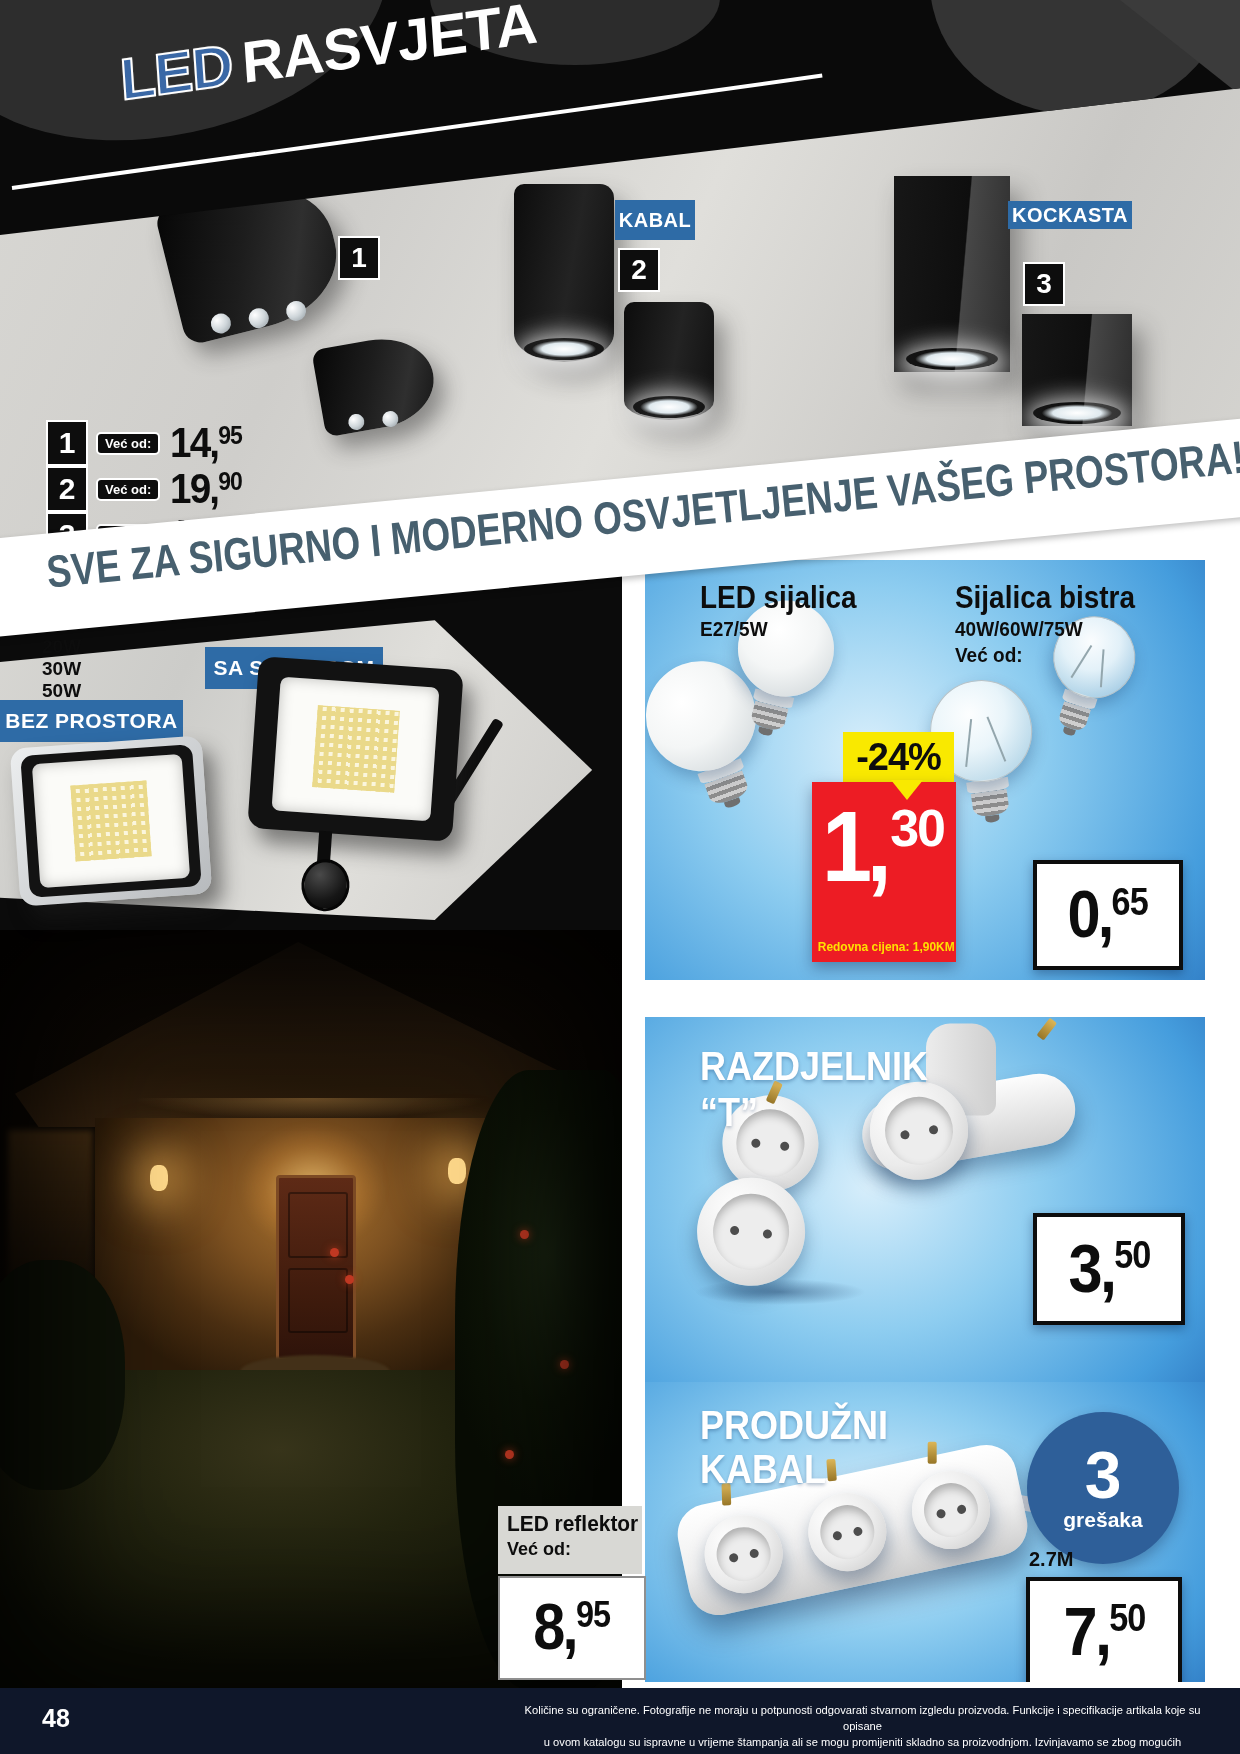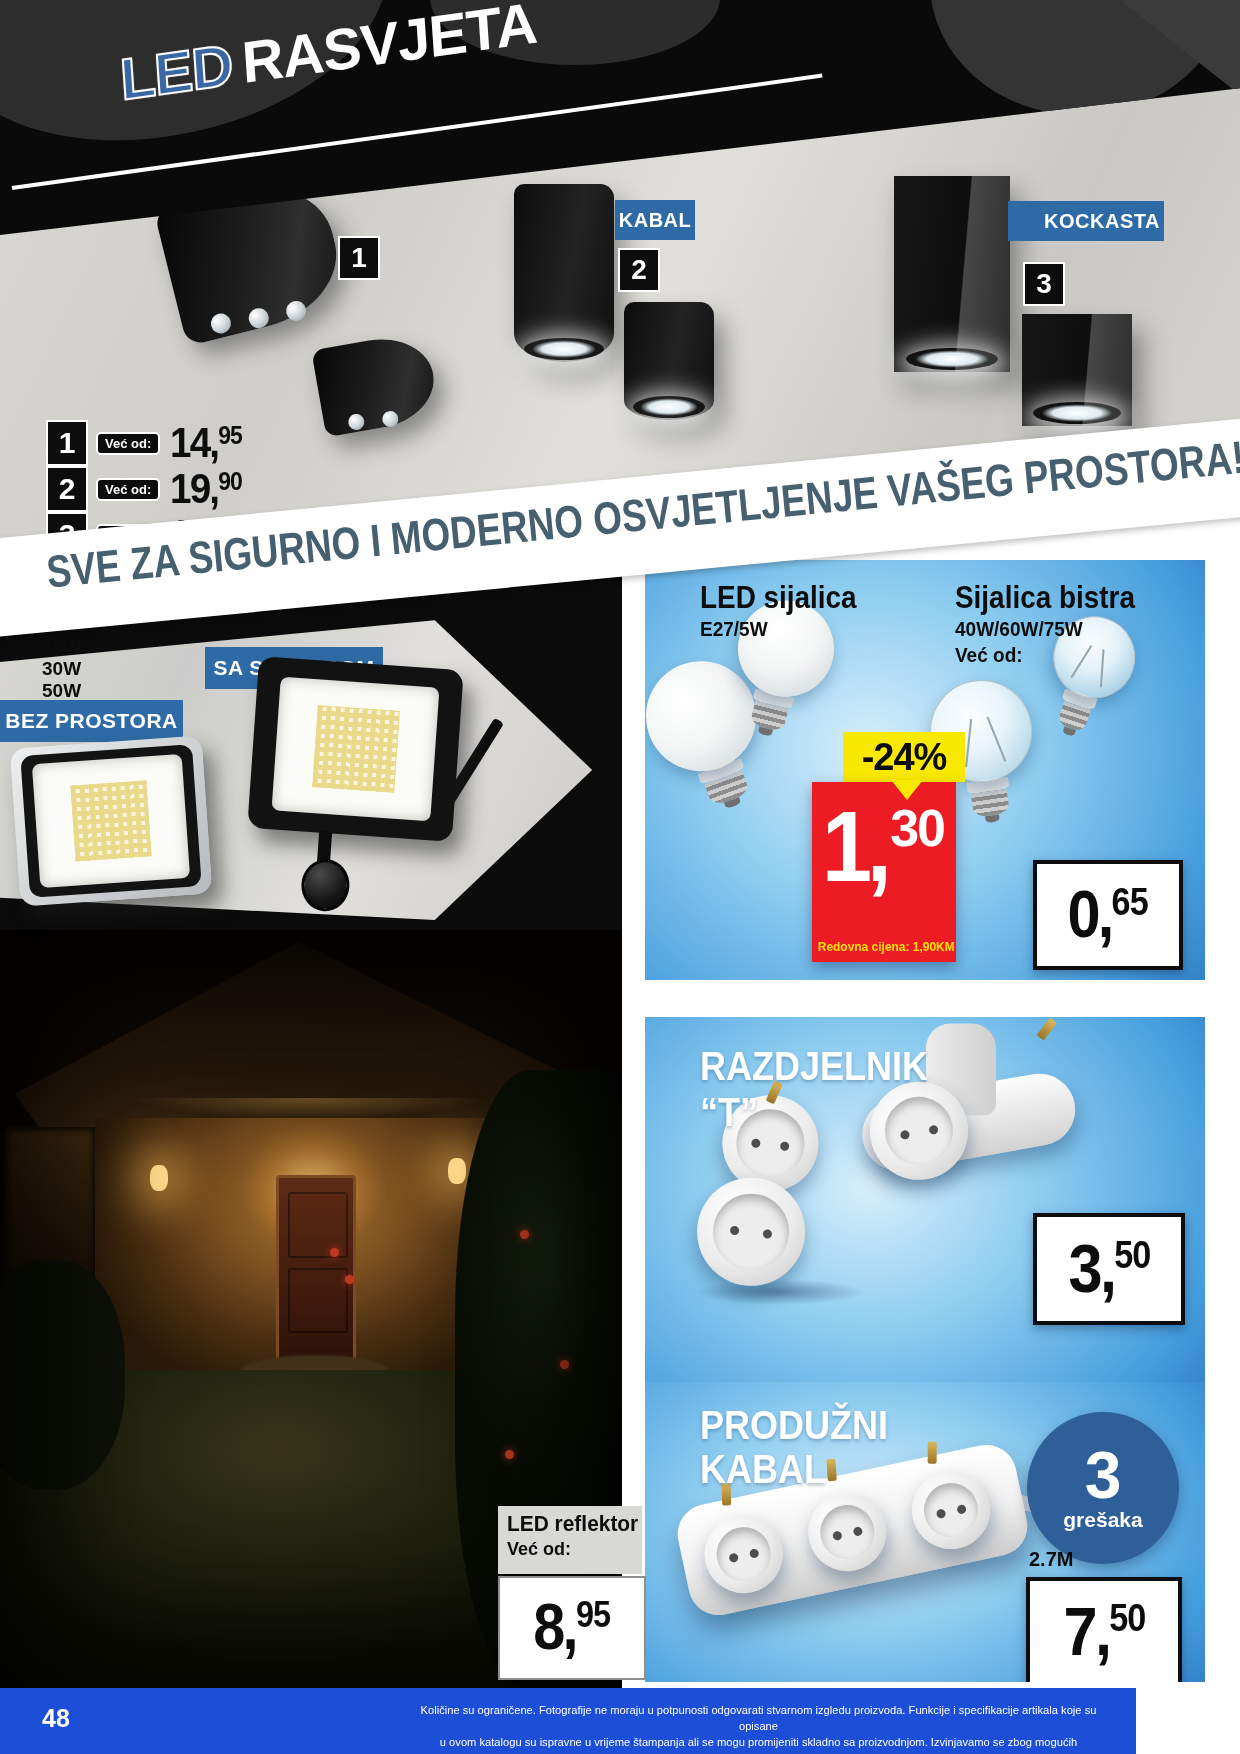--- a/index.html
+++ b/index.html
@@ -181,21 +181,21 @@
   .cord{position:absolute;width:150px;height:15px;border-radius:8px;background:#f0f0f0;transform:rotate(10deg);}
 
   .circ-badge{position:absolute;border-radius:50%;background:#2e5f99;z-index:2;
     display:flex;flex-direction:column;align-items:center;justify-content:center;
     box-shadow:0 6px 14px rgba(0,20,60,.3);}
   .circ-badge .n{color:#fff;font-size:66px;font-weight:900;line-height:.95;}
   .circ-badge .l{color:#fff;font-size:21px;font-weight:700;margin-top:2px;}
   .len-label{position:absolute;font-size:20px;font-weight:800;color:#0d0d0d;z-index:2;}
 
   
-  .footer{left:0;top:1688px;width:1136px;height:66px;background:#1d4ed8;z-index:6;}
+  .footer{left:0;top:1688px;width:1240px;height:66px;background:#0f172a;z-index:6;}
   .footer .pgnum{position:absolute;left:42px;top:16px;color:#fff;font-size:25px;font-weight:700;}
   .footer .disc{position:absolute;right:38px;top:14px;width:700px;text-align:center;color:#fff;
     font-size:11.5px;line-height:16px;transform:scaleX(.97);transform-origin:right top;}
 </style>
 </head>
 <body>
 
 <div class="page">
 
   <div class="abs concrete-top"></div>
@@ -238,21 +238,21 @@
   <div class="num-badge" style="left:618px;top:248px;">
     <span>2</span>
   </div>
 
   <div class="boxlamp" style="left:894px;top:176px;width:116px;height:196px;">
     <div class="lamp-light"></div>
   </div>
   <div class="boxlamp" style="left:1022px;top:314px;width:110px;height:112px;">
     <div class="lamp-light"></div>
   </div>
-  <div class="v-label" style="left:1008px;top:201px;width:124px;height:40px;padding-left:32px;">
+  <div class="v-label" style="left:1008px;top:201px;width:124px;height:28px;">
     <span>KOCKASTA</span>
   </div>
   <div class="num-badge" style="left:1023px;top:262px;">
     <span>3</span>
   </div>
 
   <div class="prow" style="top:420px;">
     <div class="pnum">1</div>
     <div class="ppill">Već od:</div>
     <div class="pval">
@@ -374,21 +374,21 @@
     </div>
     <div class="bulb clear" style="left:402px;top:55px;width:80px;transform:rotate(18deg);">
       <div class="globe" style="width:80px;height:80px;">
           <div class="fil"></div>
         </div>
         <div class="neck"></div>
         <div class="bscrew"></div>
         <div class="btip"></div>
     </div>
 
-    <div class="disc-badge" style="left:198px;top:172px;width:122px;height:50px;">
+    <div class="disc-badge" style="left:198px;top:172px;width:111px;height:50px;">
       <span>-24%</span>
     </div>
     <div class="disc-tri" style="left:246px;top:220px;"></div>
 
     <div class="sale-box" style="left:167px;top:222px;width:144px;height:180px;">
       <span class="num">1,</span>
       <span class="sdec">30</span>
       <div class="note">Redovna cijena: 1,90KM</div>
     </div>
 

